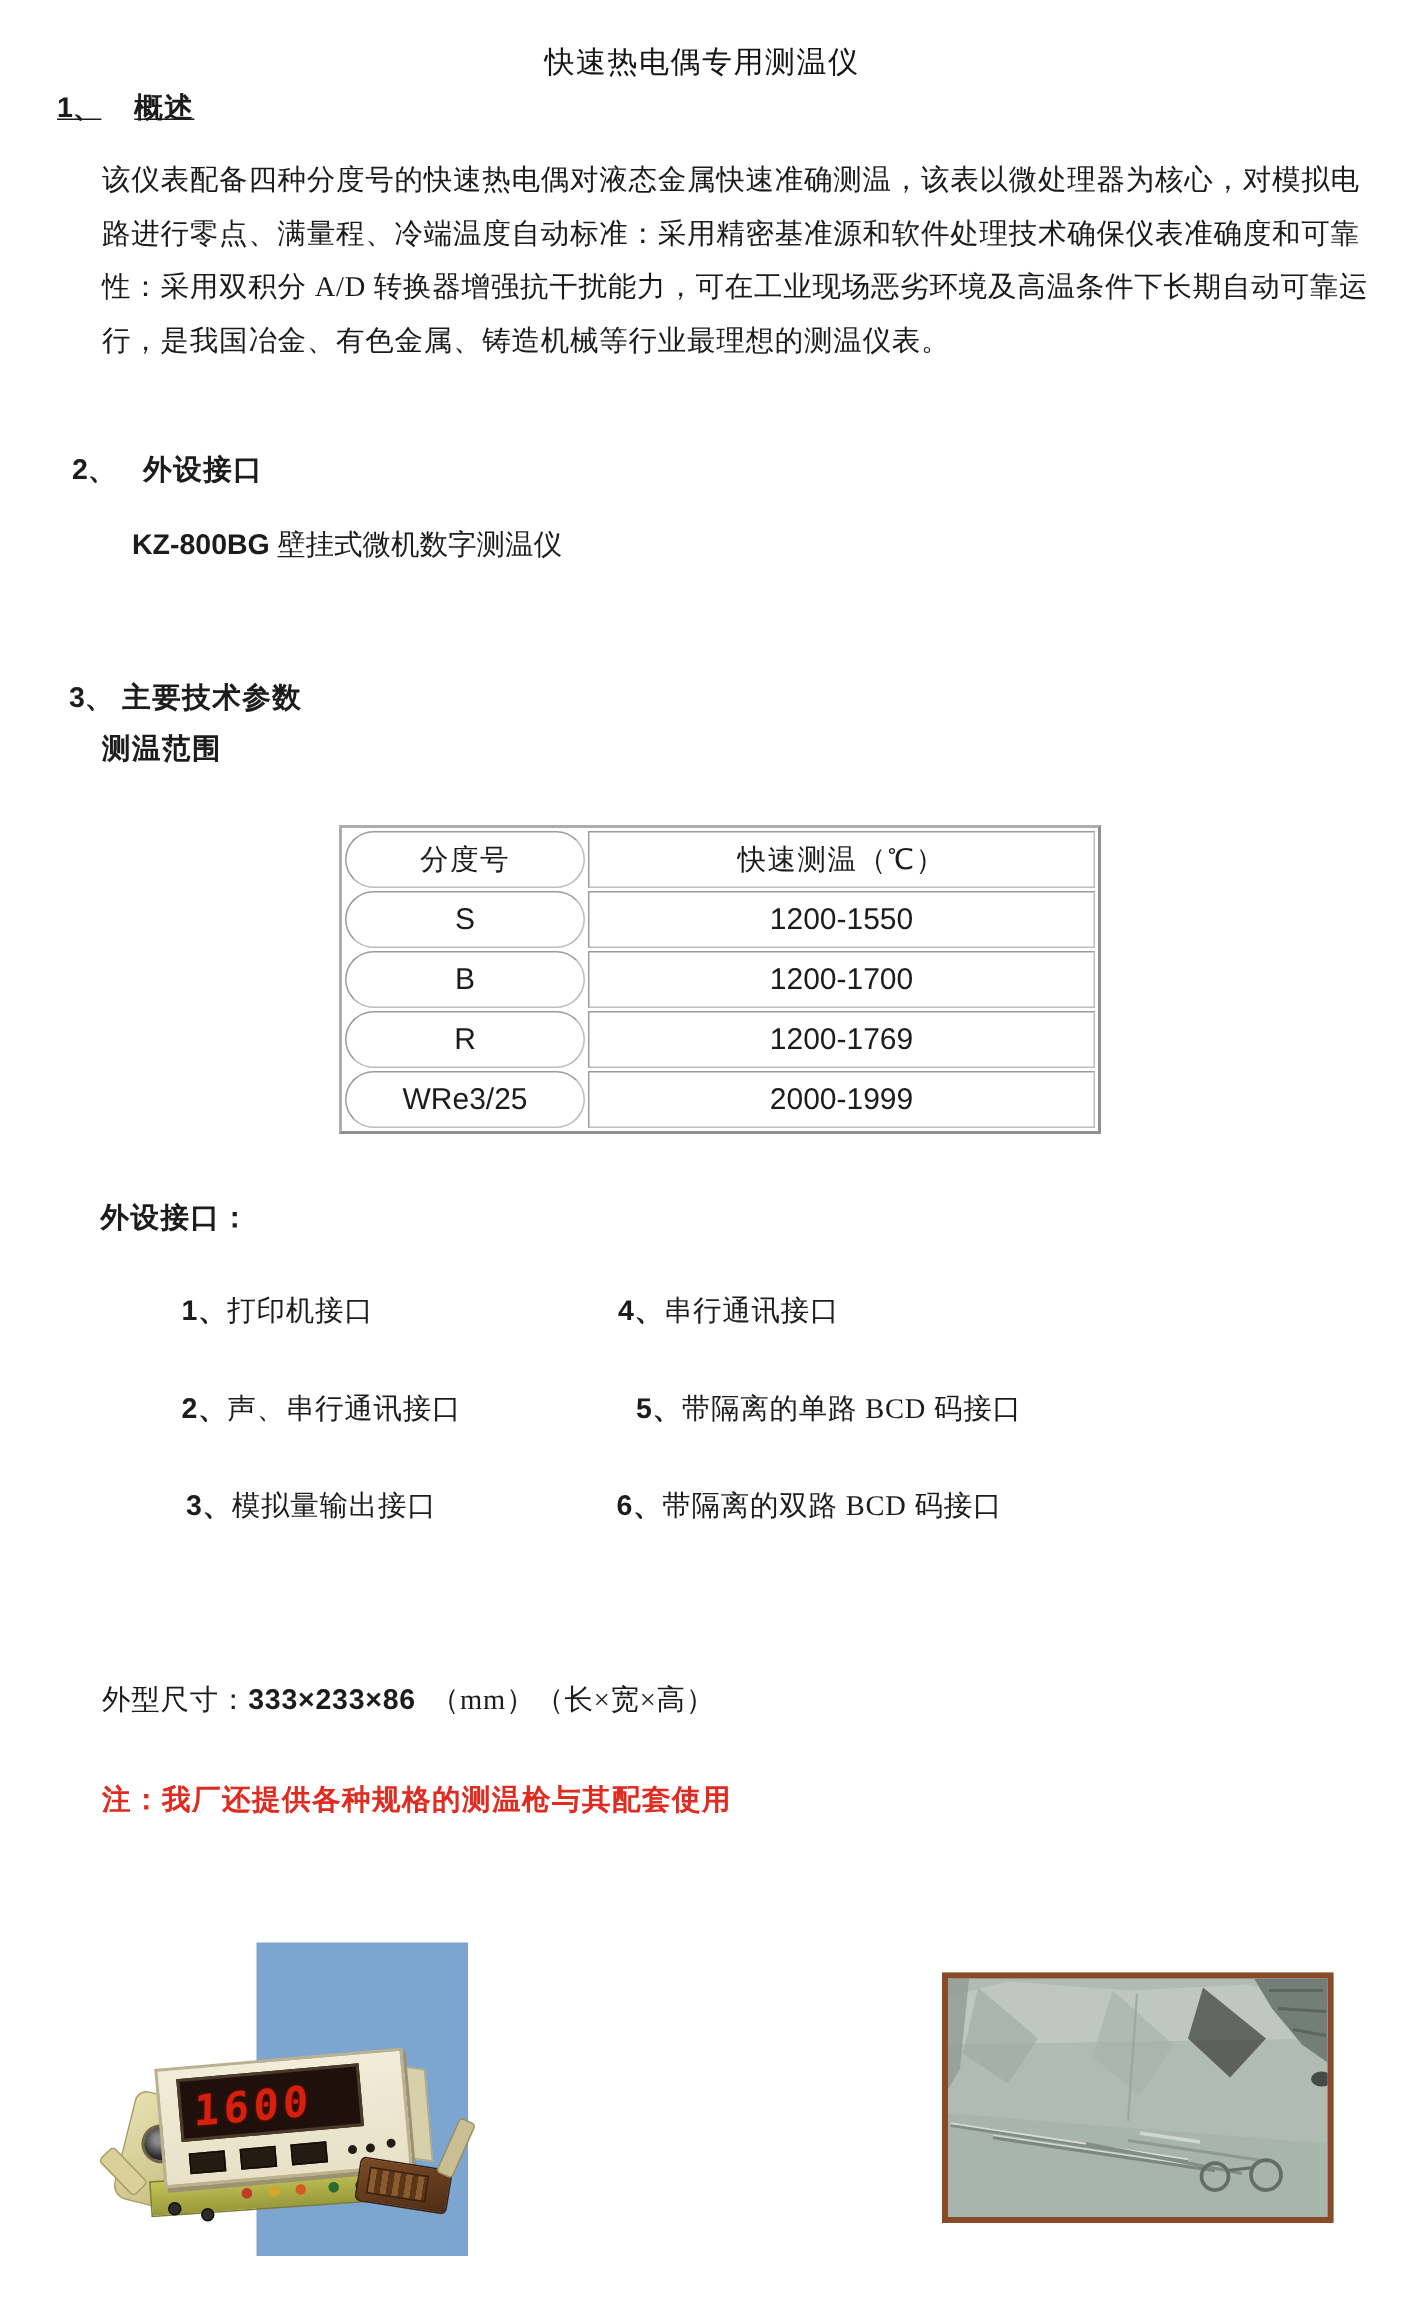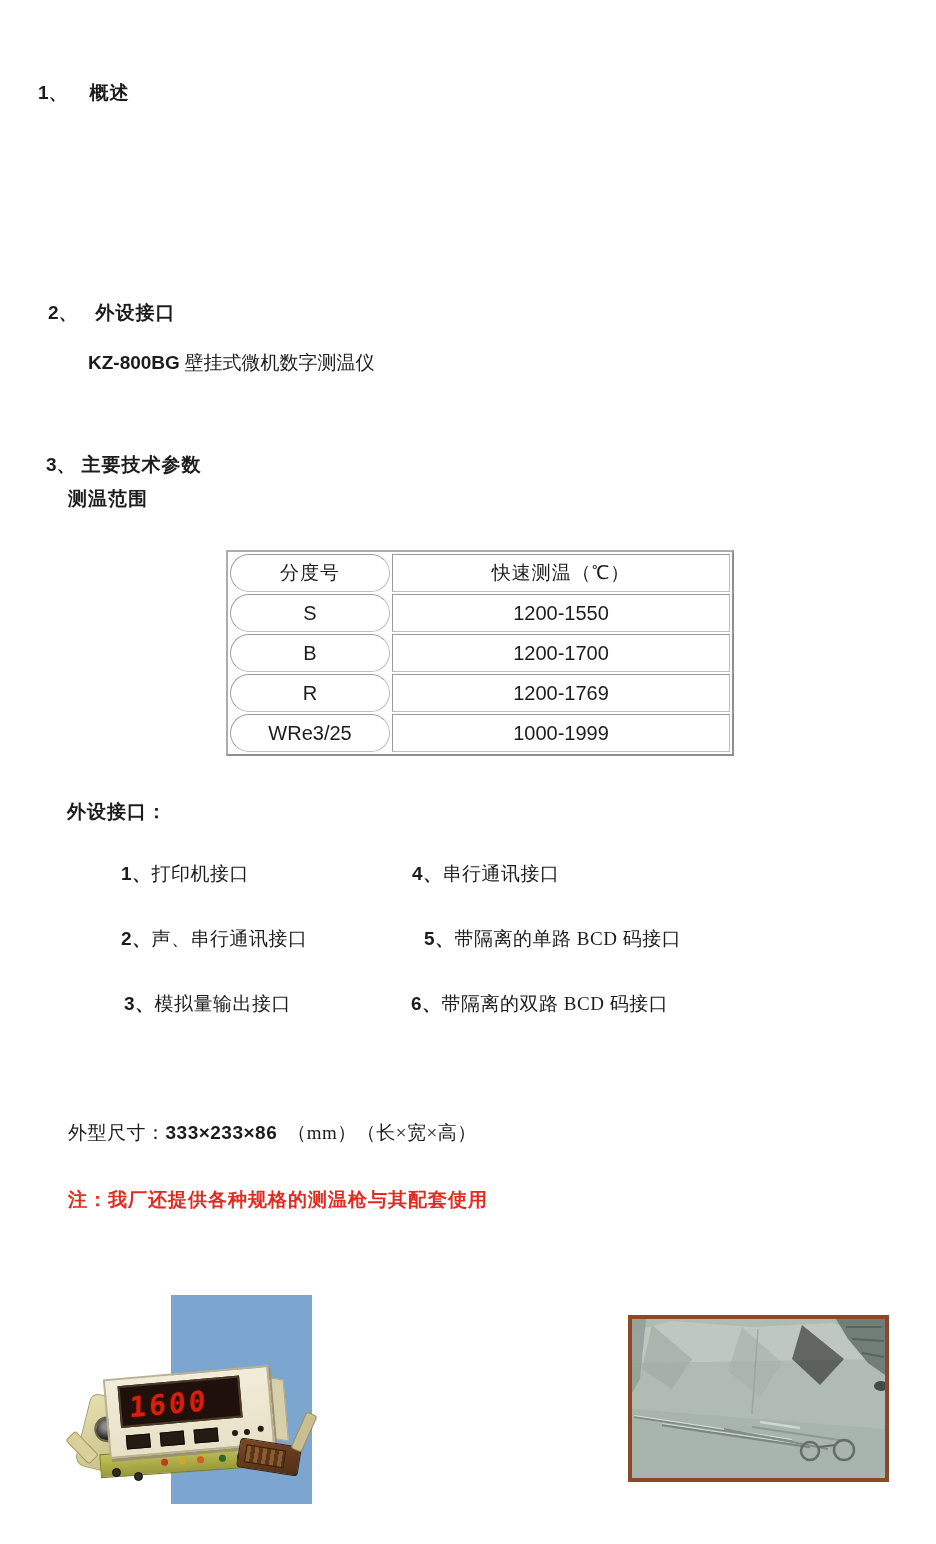--- a/index.html
+++ b/index.html
@@ -16,21 +16,21 @@
 
   .doc-title {
     left: 0; right: 0; top: 28px;
     text-align: center;
     font-size: 20px; letter-spacing: 1px;
     color: #151515;
   }
   .h-num { font-family: "Liberation Sans", sans-serif; font-weight: bold; font-size: 19px; }
   .h-txt { font-weight: bold; font-size: 19px; letter-spacing: 1px; }
 
-  .sec1-head { left: 38px; top: 80px; }
+  .sec1-head { left: 38px; top: 59px; text-decoration: underline; }
   .sec1-head .h-txt { margin-left: 22px; }
   .para {
     left: 68px; top: 103px; width: 845px;
     font-size: 19px; line-height: 35.5px;
     color: #1a1a1a; letter-spacing: 0.5px;
   }
   .sec2-head { left: 48px; top: 300px; }
   .sec2-head .h-txt { margin-left: 18px; }
   .model-line { left: 88px; top: 350px; font-size: 19px; }
   .model-code { font-family: "Liberation Sans", sans-serif; font-weight: bold; font-size: 19px; }
@@ -169,24 +169,31 @@
     border: 4px solid #8a4a28;
     background: #aeb9b1;
   }
   .photo2 svg { display: block; }
 </style>
 </head>
 <body>
 
 <div class="page">
 
+  <div class="abs doc-title">快速热电偶专用测温仪</div>
 
   <div class="abs sec1-head">
     <span class="h-num">1、</span><span class="h-txt">概述</span>
   </div>
+  <div class="abs para">
+    <div>该仪表配备四种分度号的快速热电偶对液态金属快速准确测温，该表以微处理器为核心，对模拟电</div>
+    <div>路进行零点、满量程、冷端温度自动标准：采用精密基准源和软件处理技术确保仪表准确度和可靠</div>
+    <div>性：采用双积分 A/D 转换器增强抗干扰能力，可在工业现场恶劣环境及高温条件下长期自动可靠运</div>
+    <div>行，是我国冶金、有色金属、铸造机械等行业最理想的测温仪表。</div>
+  </div>
 
   <div class="abs sec2-head">
     <span class="h-num">2、</span><span class="h-txt">外设接口</span>
   </div>
   <div class="abs model-line">
     <span class="model-code">KZ-800BG</span><span> 壁挂式微机数字测温仪</span>
   </div>
 
   <div class="abs sec3-head">
     <span class="h-num">3、</span><span class="h-txt">主要技术参数</span>
@@ -206,21 +213,21 @@
       <tr>
         <td class="c1 val">B</td>
         <td class="c2 val">1200-1700</td>
       </tr>
       <tr>
         <td class="c1 val">R</td>
         <td class="c2 val">1200-1769</td>
       </tr>
       <tr>
         <td class="c1 val">WRe3/25</td>
-        <td class="c2 val">1000-1999</td>
+        <td class="c2 val">2000-1999</td>
       </tr>
     </tbody>
   </table>
 
   <div class="abs if-head">外设接口：</div>
 
   <div class="abs if-item if-1">
     <span class="if-num">1、</span><span>打印机接口</span>
   </div>
   <div class="abs if-item if-4">

